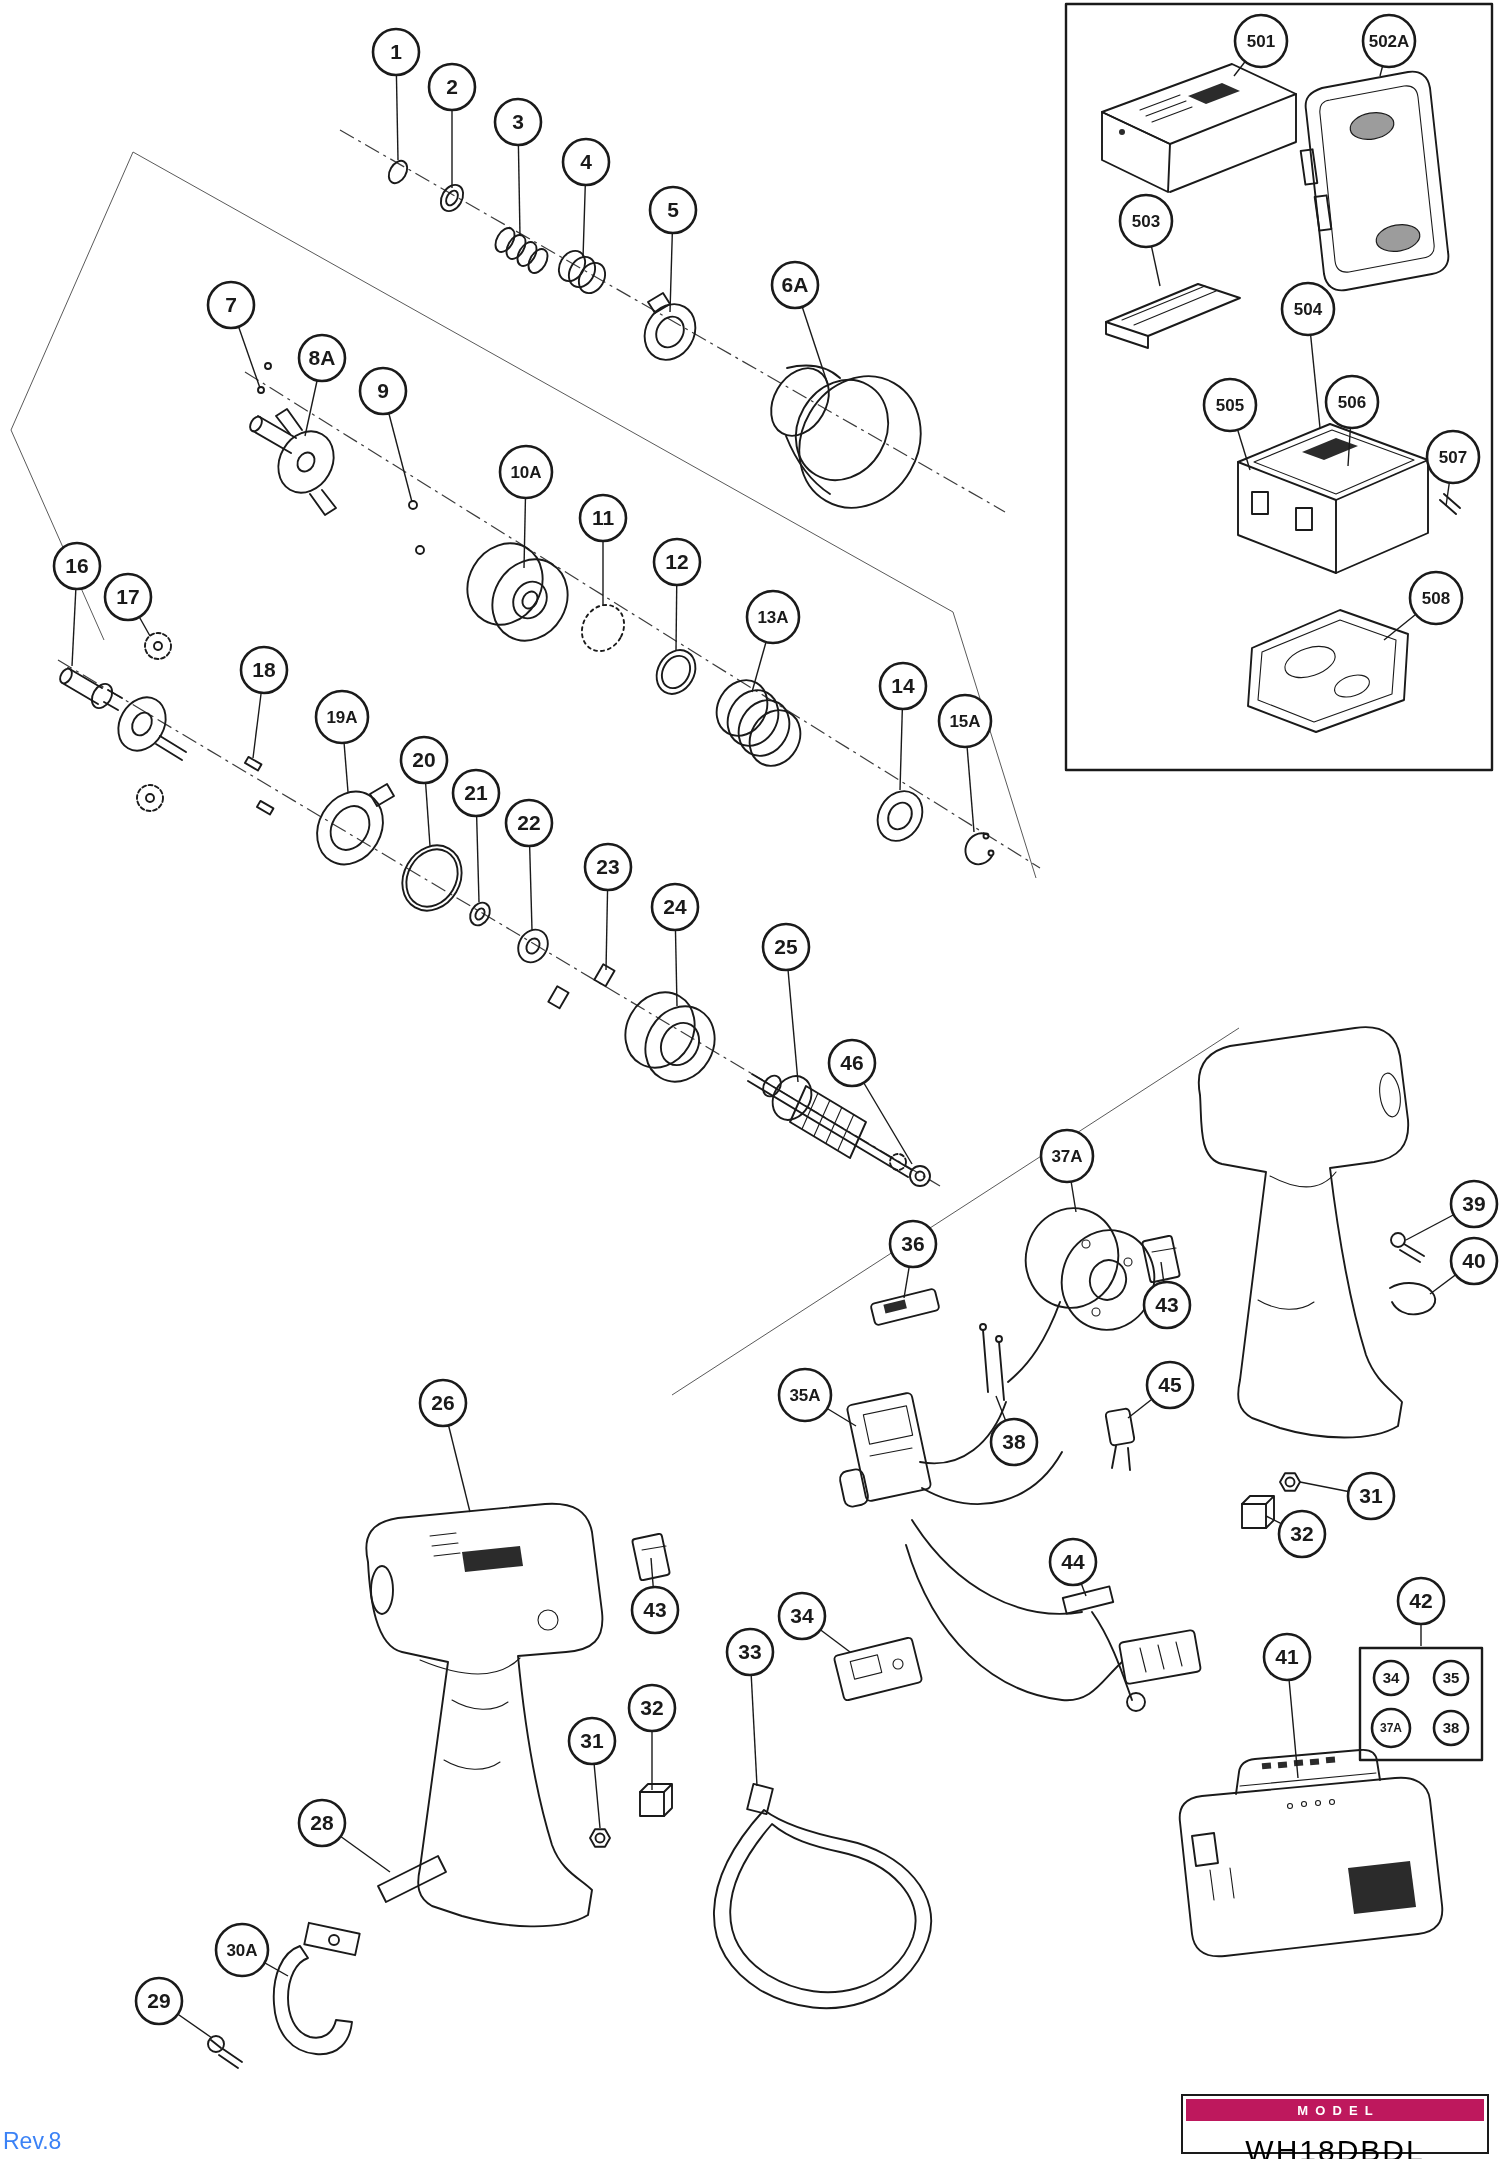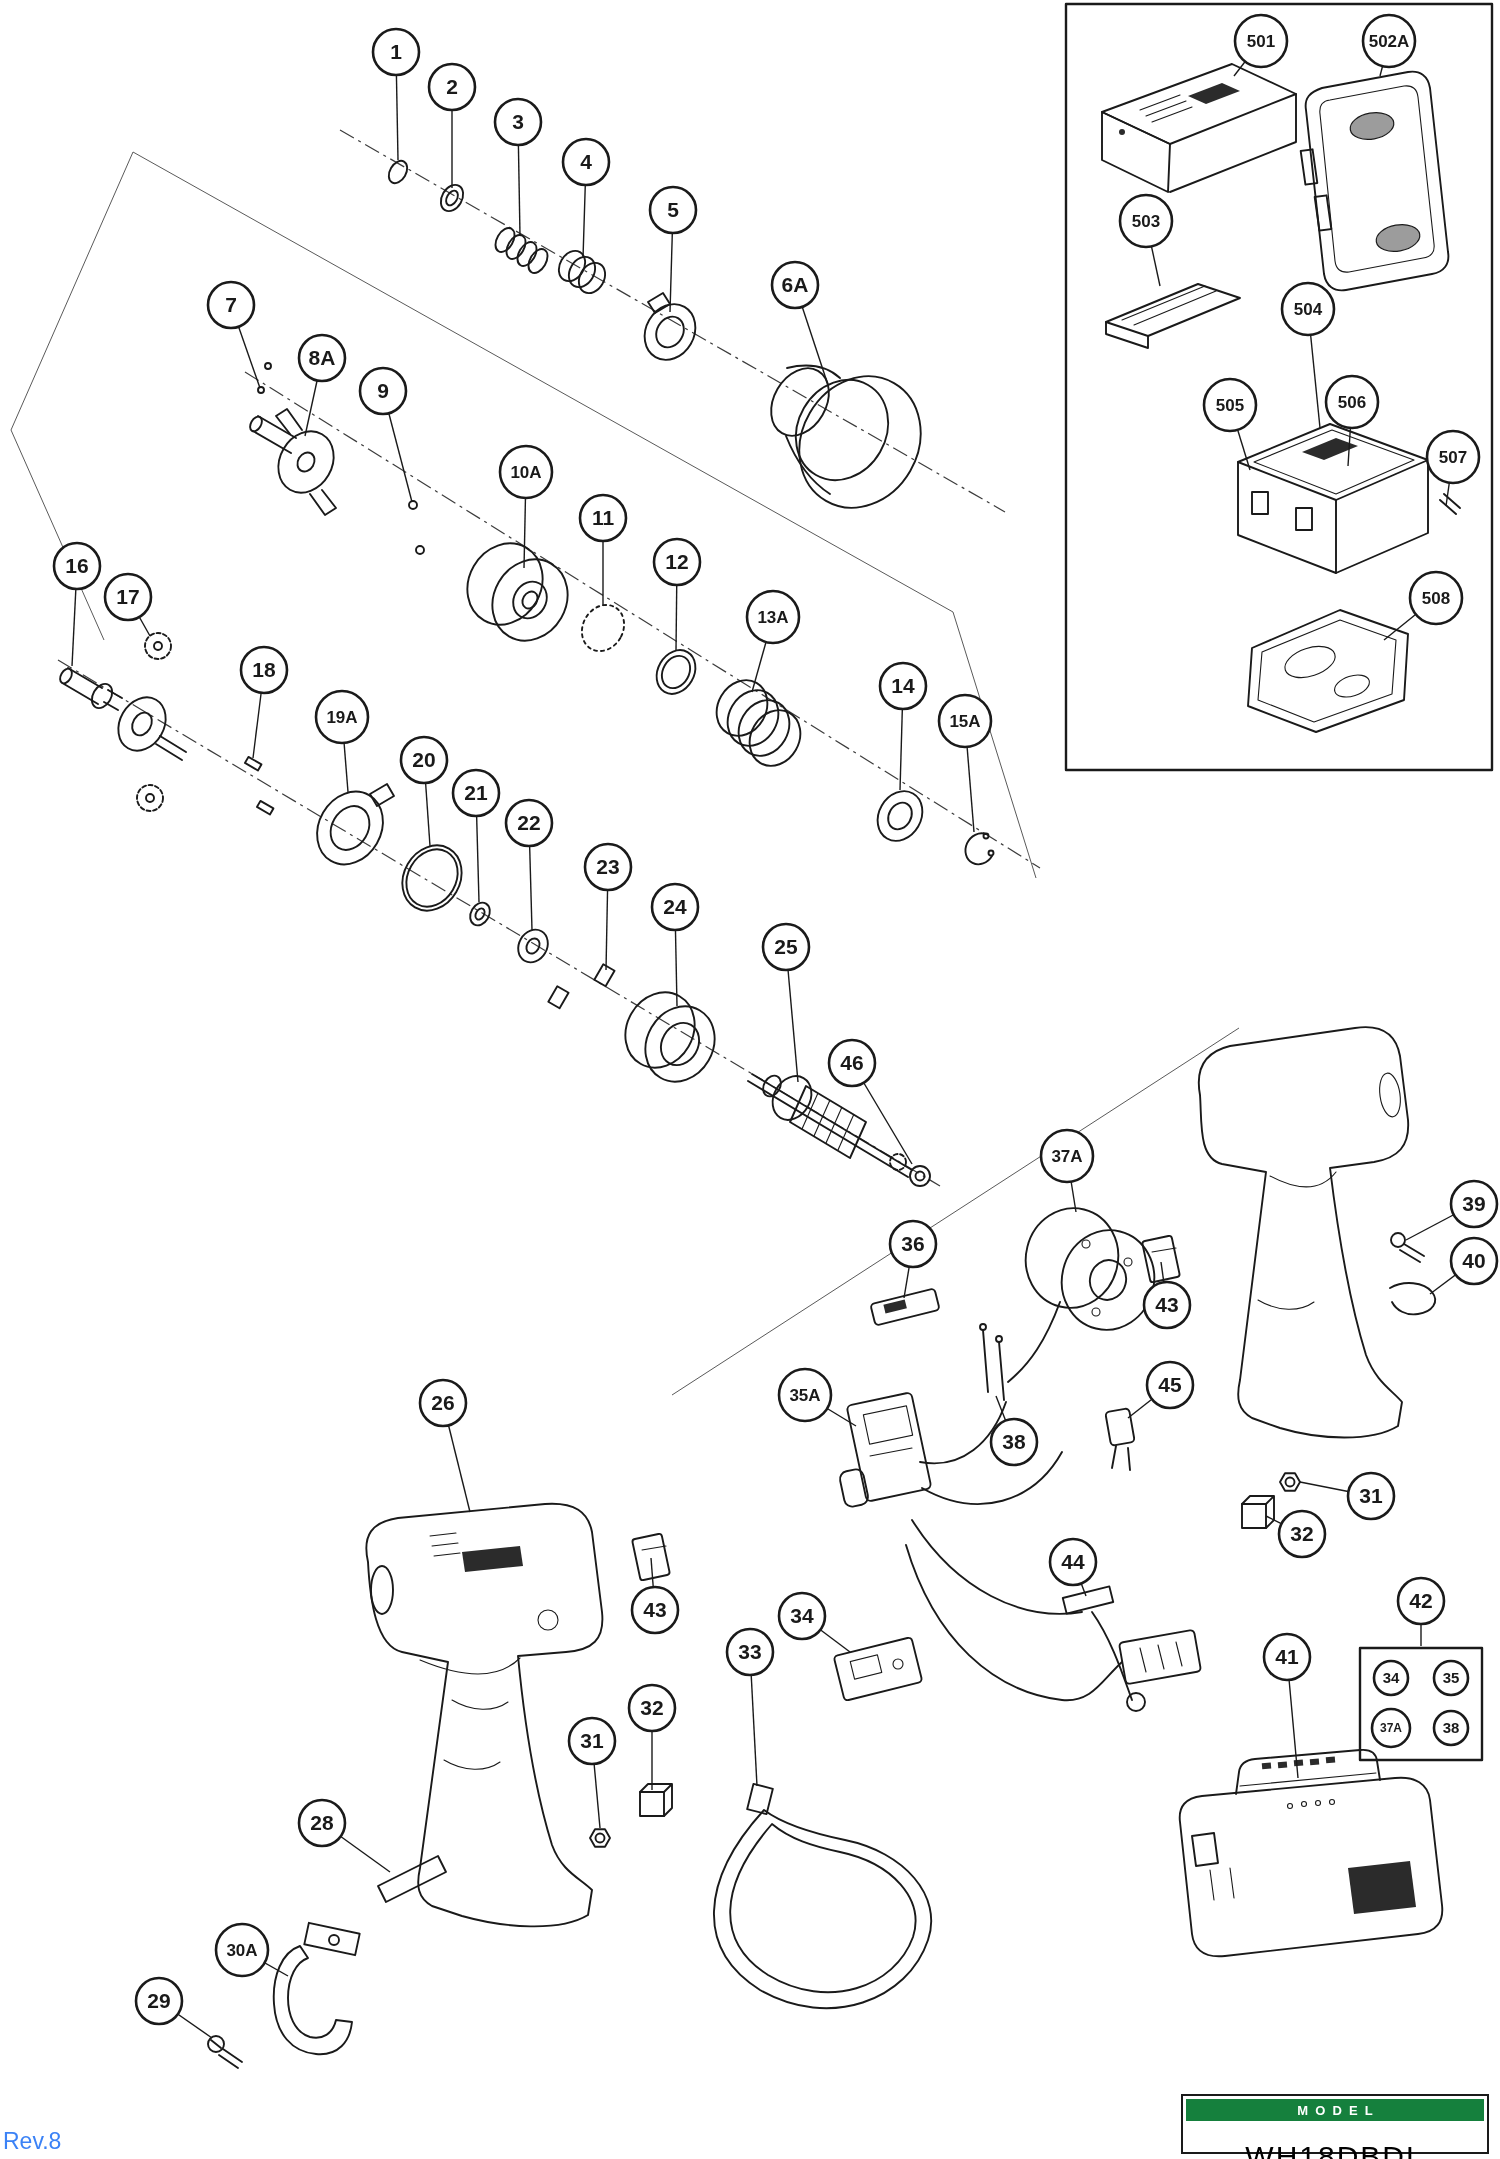--- a/index.html
+++ b/index.html
@@ -13,21 +13,21 @@
   .gear{stroke-dasharray:4 2.6;}
   .balls{stroke-dasharray:3 4;}
   .fill-dark{fill:#2b2b2b;stroke:none;}
   .fill-gray{fill:#9c9c9c;stroke:var(--ink);stroke-width:1.2;}
   .frame-line{stroke:#5a5a5a;stroke-width:1;fill:none;}
   .axis{stroke:#3c3c3c;stroke-width:1.2;fill:none;stroke-dasharray:16 5 3 5;}
   .leader{stroke:var(--ink);stroke-width:1.4;}
   .balloon{fill:#ffffff;stroke:var(--ink);stroke-width:2.6;}
   .balloon-label{fill:var(--ink);font-weight:700;text-anchor:middle;font-family:"Liberation Sans",sans-serif;}
   #model-plate{position:absolute;left:1181px;top:2094px;width:308px;height:60px;border:2px solid var(--ink);background:#fff;box-sizing:border-box;}
-  #model-plate .model-band{margin:3px 3px 14px 3px;height:22px;background:#15803d;color:#fff;display:flex;align-items:center;justify-content:center;font-size:13px;font-weight:700;letter-spacing:0.55em;text-indent:0.55em;}
+  #model-plate .model-band{margin:3px 3px 8px 3px;height:22px;background:#be185d;color:#fff;display:flex;align-items:center;justify-content:center;font-size:13px;font-weight:700;letter-spacing:0.55em;text-indent:0.55em;}
   #model-plate .model-value{height:44px;display:flex;align-items:center;justify-content:center;font-size:30px;letter-spacing:2px;color:#000000;font-weight:400;}
   #rev{position:absolute;left:3px;top:2128px;font-size:23px;color:#3b82f6;}
 </style>
 </head>
 <body>
 
 <div id="stage">
 
 <svg id="diagram" width="1500" height="2159" viewBox="0 0 1500 2159" xmlns="http://www.w3.org/2000/svg">
 

